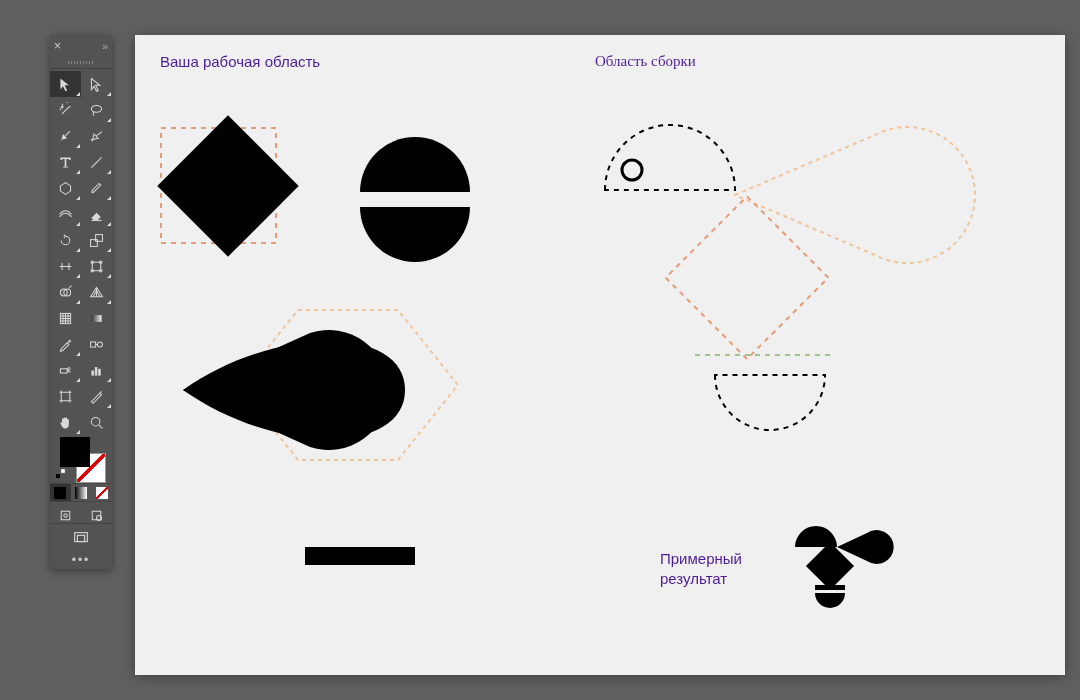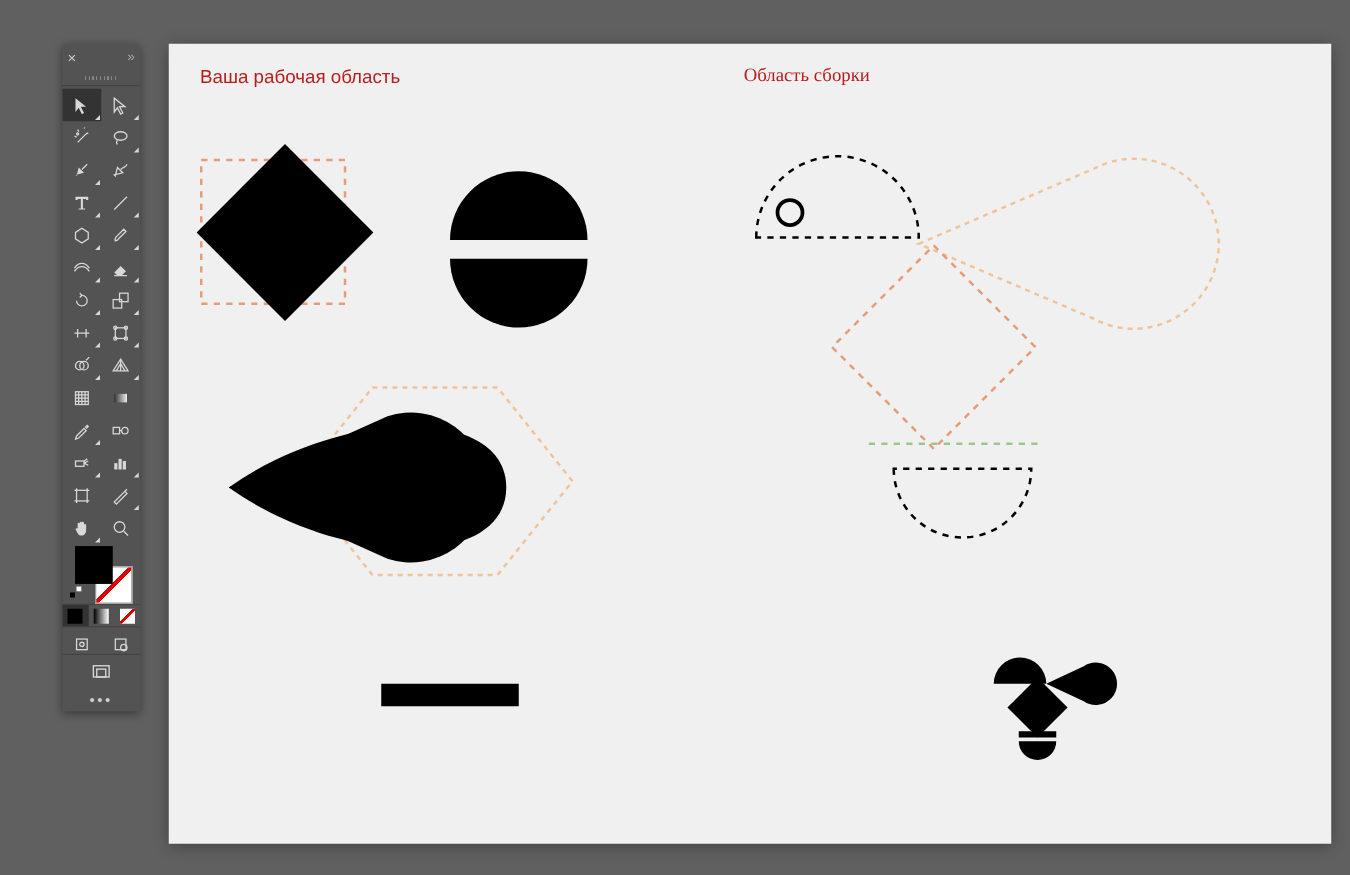--- a/index.html
+++ b/index.html
@@ -98,21 +98,21 @@
 
   
   .canvas {
     position:absolute;
     left:135px; top:35px;
     width:930px; height:640px;
     background:#f0f0f0;
     box-shadow:0 2px 12px rgba(0,0,0,0.35);
   }
   .label{
-    position:absolute; color:#b91c1c; font-size:15px;
+    position:absolute; color:#4c1d95; font-size:15px;
   }
   
   .dash-orange{stroke:#e79b77;stroke-dasharray:5 5;stroke-width:2;fill:none;}
   .dash-peach{stroke:#f0c49a;stroke-dasharray:4 4;stroke-width:2;fill:none;}
   .dash-black{stroke:#000;stroke-dasharray:5 5;stroke-width:2;fill:none;}
   .dash-green{stroke:#9cc78b;stroke-dasharray:5 5;stroke-width:2;fill:none;}
 </style>
 </head>
 <body>
 
@@ -377,20 +377,22 @@
         <rect x="6" y="7" width="8" height="7"></rect>
       </svg>
   </div>
 
   <div class="dots-row">•••</div>
 </div>
 
 <div class="canvas">
   <div class="label" style="left:25px;top:18px;">Ваша рабочая область</div>
   <div class="label" style="left:460px;top:18px;font-family:Liberation Serif, serif;">Область сборки</div>
+  <div class="label" style="left:525px;top:514px;white-space:pre-line;line-height:1.3;">Примерный
+результат</div>
 
   <svg width="930" height="640" style="position:absolute;left:0;top:0;">
 
     <rect class="dash-orange" x="26" y="93" width="115" height="115"></rect>
 
     <rect x="43" y="101" width="100" height="100" fill="#000" transform="rotate(45 93 151)"></rect>
 
     <g>
       <path d="M225 157 a55 55 0 0 1 110 0 z" fill="#000"></path>
       <path d="M225 172 a55 55 0 0 0 110 0 z" fill="#000"></path>

